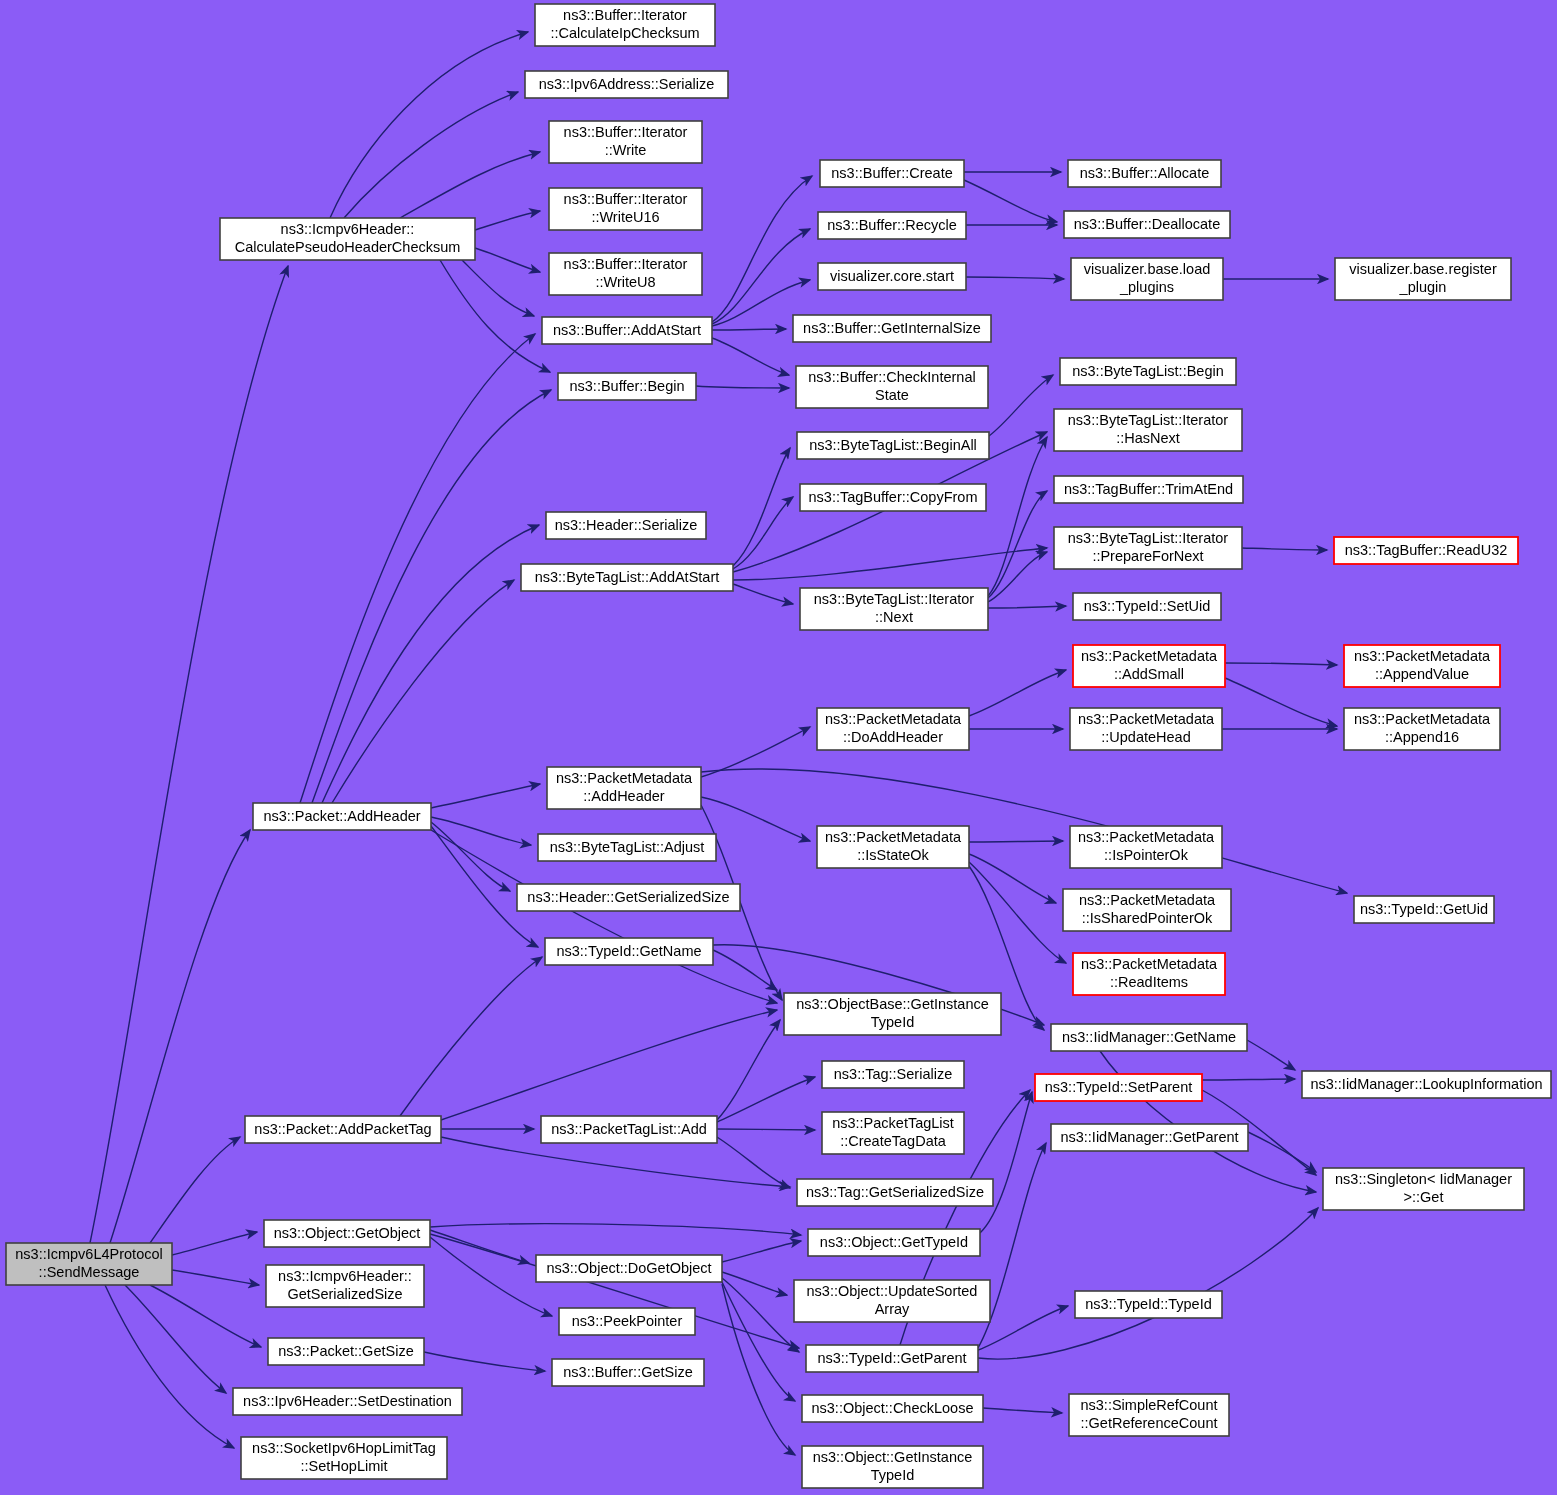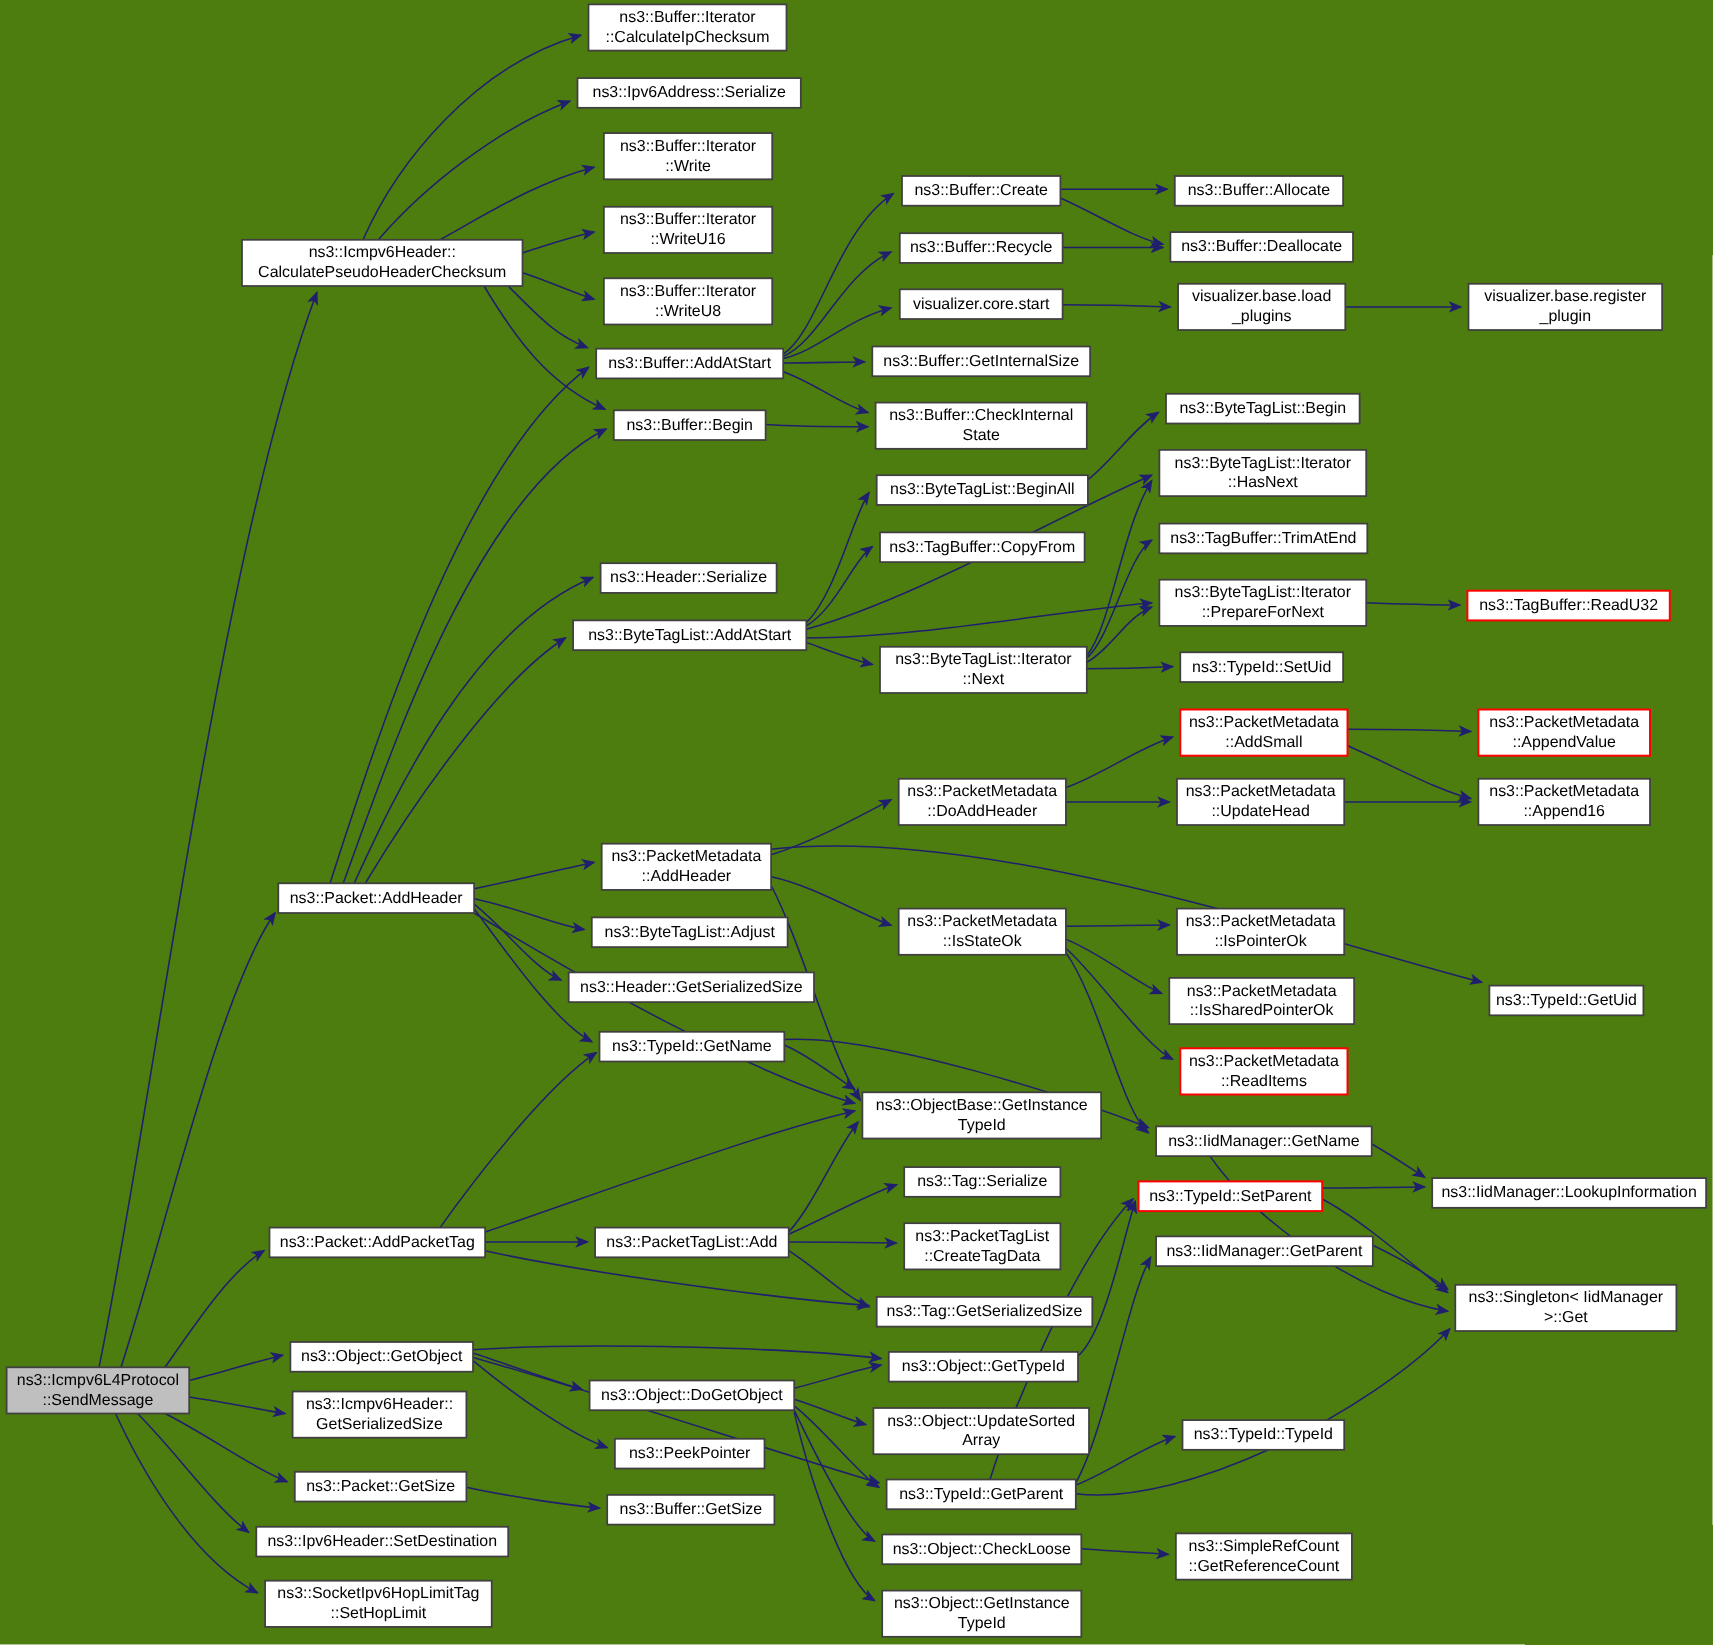--- a/index.html
+++ b/index.html
@@ -5,21 +5,21 @@
 <style>
   html, body {
     margin: 0;
     padding: 0;
     background: #ffffff;
   }
   #graph-root {
     position: relative;
     width: 1557px;
     height: 1495px;
-    background: #4d7c0f;
+    background: #8b5cf6;
     font-family: "Liberation Sans", sans-serif;
   }
   svg#callgraph {
     display: block;
     width: 1557px;
     height: 1495px;
   }
   .node-box {
     fill: #ffffff;
     stroke: #404040;

